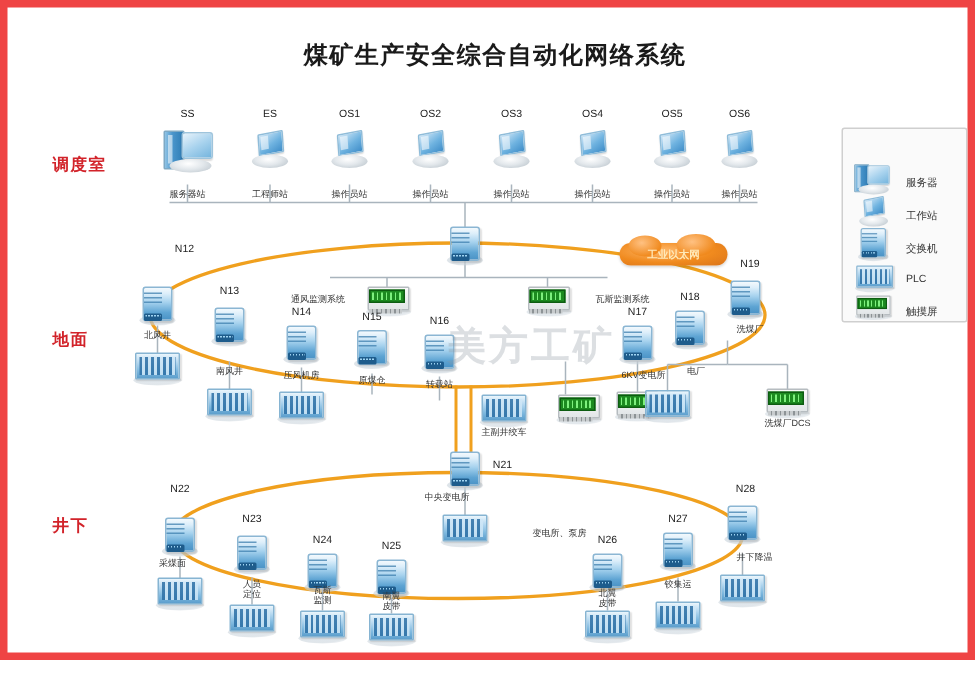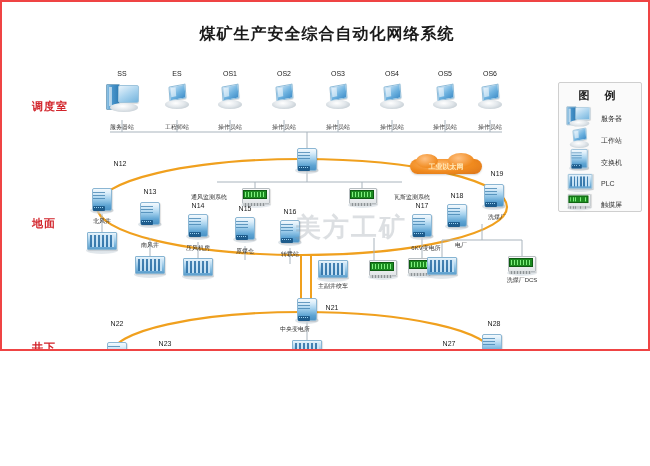--- a/index.html
+++ b/index.html
@@ -1,18 +1,18 @@
 <!DOCTYPE html>
 <html><head>
 <meta charset="utf-8">
 <style>
   html,body{margin:0;padding:0;background:#fff;}
   body{width:650px;height:466px;font-family:"Liberation Sans","DejaVu Sans",sans-serif;}
-  #canvas{position:relative;width:650px;height:351px;overflow:hidden;background:#ffffff;
-          border:2px solid #ef4444;box-sizing:border-box;}
+  #canvas{position:relative;width:650px;height:440px;overflow:hidden;background:#ffffff;
+          border:5px solid #ef4444;box-sizing:border-box;}
 
   .title{position:absolute;left:0;top:22px;width:650px;text-align:center;
          font-size:16px;font-weight:bold;color:#1a1a1a;letter-spacing:1px;}
 
   .sec-label{position:absolute;font-size:11px;font-weight:bold;color:#d2232a;
              letter-spacing:1px;white-space:nowrap;}
 
   
   .node{position:absolute;}
   .nid{position:absolute;font-size:7px;color:#222;white-space:nowrap;
@@ -565,21 +565,20 @@
     <div class="cap" style="left:498px;top:364px;">井下降温</div>
     <div class="plc" style="left:474px;top:378px;">
       <div class="shadow"></div>
         <div class="body"></div>
     </div>
   </div>
 
   <div id="wm">美方工矿</div>
 
   <div id="legend">
-    <div class="lg-title">图 例</div>
 
     <div class="lg-row" style="top:26px;">
       <div class="srvpc" style="left:0;top:-4px;transform:scale(.72);transform-origin:left top;">
         <div class="tower"></div>
           <div class="mon"></div>
           <div class="base"></div>
       </div>
       <div class="lg-txt">服务器</div>
     </div>
 

